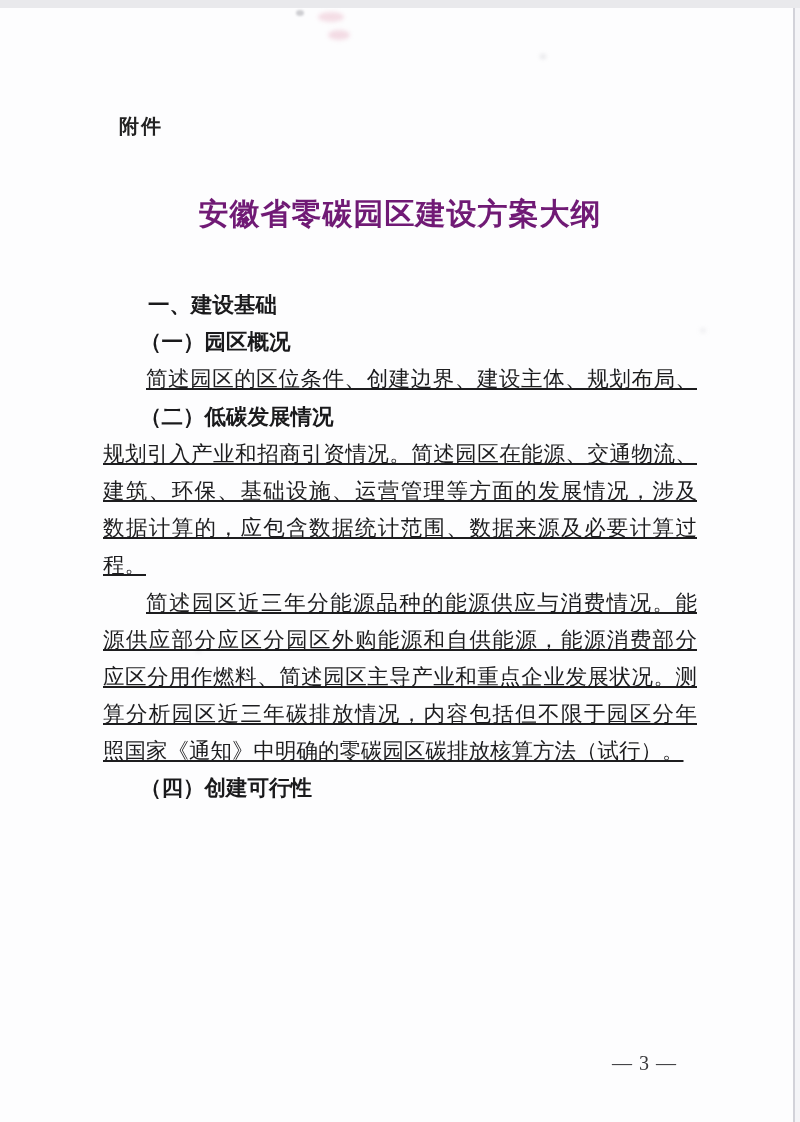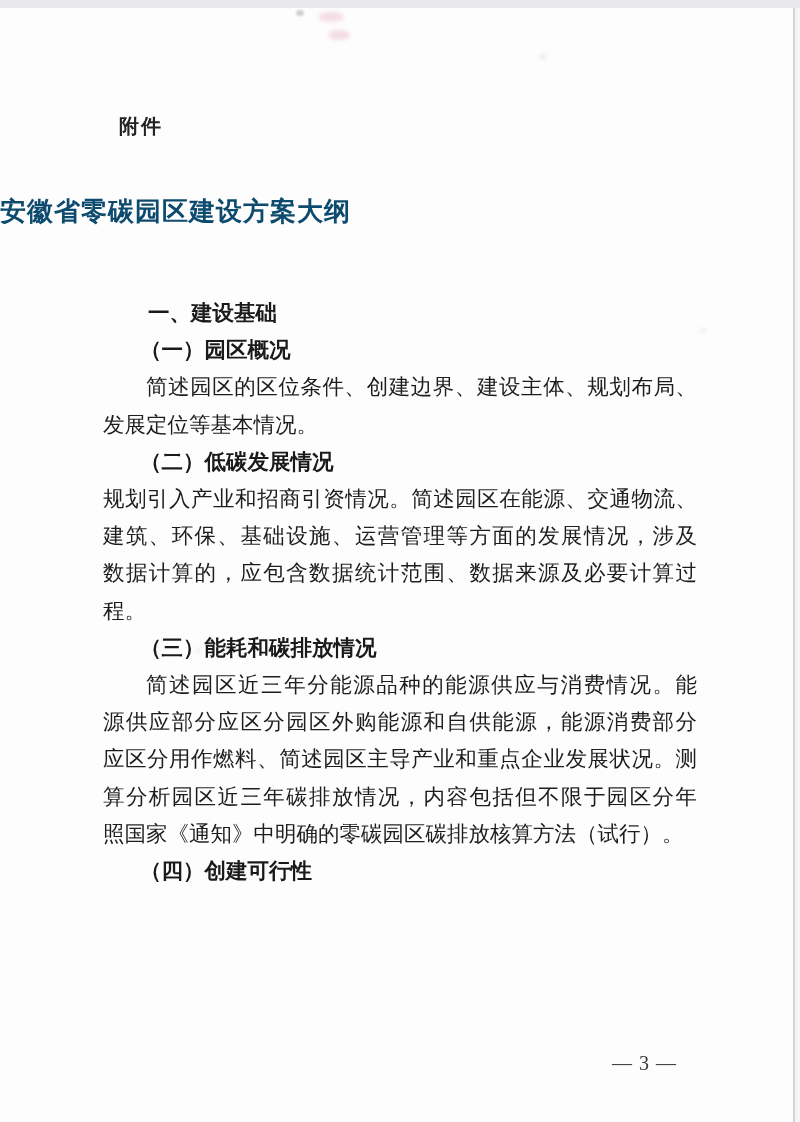--- a/index.html
+++ b/index.html
@@ -30,35 +30,35 @@
   .smudge.gray3{left:196px;top:640px;width:5px;height:5px;background:rgba(150,150,160,.18);}
   .smudge.gray4{left:700px;top:320px;width:6px;height:5px;background:rgba(150,150,160,.16);}
 
   .attachment-label{
     position:absolute;left:119px;top:105px;
     font-family:"Liberation Sans","DejaVu Sans",sans-serif;
     font-weight:600;font-size:20px;letter-spacing:2px;color:#222;
   }
   .doc-title{
     position:absolute;left:0;top:186px;width:100%;
-    text-align:left;
-    font-weight:700;font-size:26px;letter-spacing:1px;color:#0c4a6e;
+    text-align:center;
+    font-weight:700;font-size:30px;letter-spacing:1px;color:#701a75;
   }
   .content{
-    position:absolute;left:103px;top:287px;width:594px;
+    position:absolute;left:103px;top:279px;width:594px;
     font-size:21.5px;line-height:37.2px;
   }
   .content .h1{
     font-family:"Liberation Sans","DejaVu Sans",sans-serif;
     font-weight:700;padding-left:45px;color:#1a1a1c;
   }
   .content .h2{
     font-weight:700;padding-left:37px;color:#1a1a1c;font-family:Liberation Serif, serif;
   }
-  .content .line{height:37.2px;overflow:hidden;}
+  .content .line{height:37.2px;overflow:hidden;text-decoration:underline;}
   .content .line.first{text-indent:43px;}
   .content .line.fill{text-align:justify;text-align-last:justify;}
   .page-number{
     position:absolute;left:612px;top:1044px;
     font-size:20px;letter-spacing:1px;color:#39393c;
   }
 </style>
 </head>
 <body>
 
@@ -72,30 +72,28 @@
 
   <div class="attachment-label">附件</div>
 
   <div class="doc-title">安徽省零碳园区建设方案大纲</div>
 
   <div class="content">
       <div class="h1">一、建设基础</div>
       <div class="h2">（一）园区概况</div>
       <div class="para">
         <div class="line first fill">简述园区的区位条件、创建边界、建设主体、规划布局、</div>
-        <div class="line">发展定位等基本情况。</div>
       </div>
       <div class="h2">（二）低碳发展情况</div>
       <div class="para">
         <div class="line fill">规划引入产业和招商引资情况。简述园区在能源、交通物流、</div>
         <div class="line fill">建筑、环保、基础设施、运营管理等方面的发展情况，涉及</div>
         <div class="line fill">数据计算的，应包含数据统计范围、数据来源及必要计算过</div>
         <div class="line">程。</div>
       </div>
-      <div class="h2">（三）能耗和碳排放情况</div>
       <div class="para">
         <div class="line first fill">简述园区近三年分能源品种的能源供应与消费情况。能</div>
         <div class="line fill">源供应部分应区分园区外购能源和自供能源，能源消费部分</div>
         <div class="line fill">应区分用作燃料、简述园区主导产业和重点企业发展状况。测</div>
         <div class="line fill">算分析园区近三年碳排放情况，内容包括但不限于园区分年</div>
         <div class="line">照国家《通知》中明确的零碳园区碳排放核算方法（试行）。</div>
       </div>
       <div class="h2">（四）创建可行性</div>
     </div>
 

